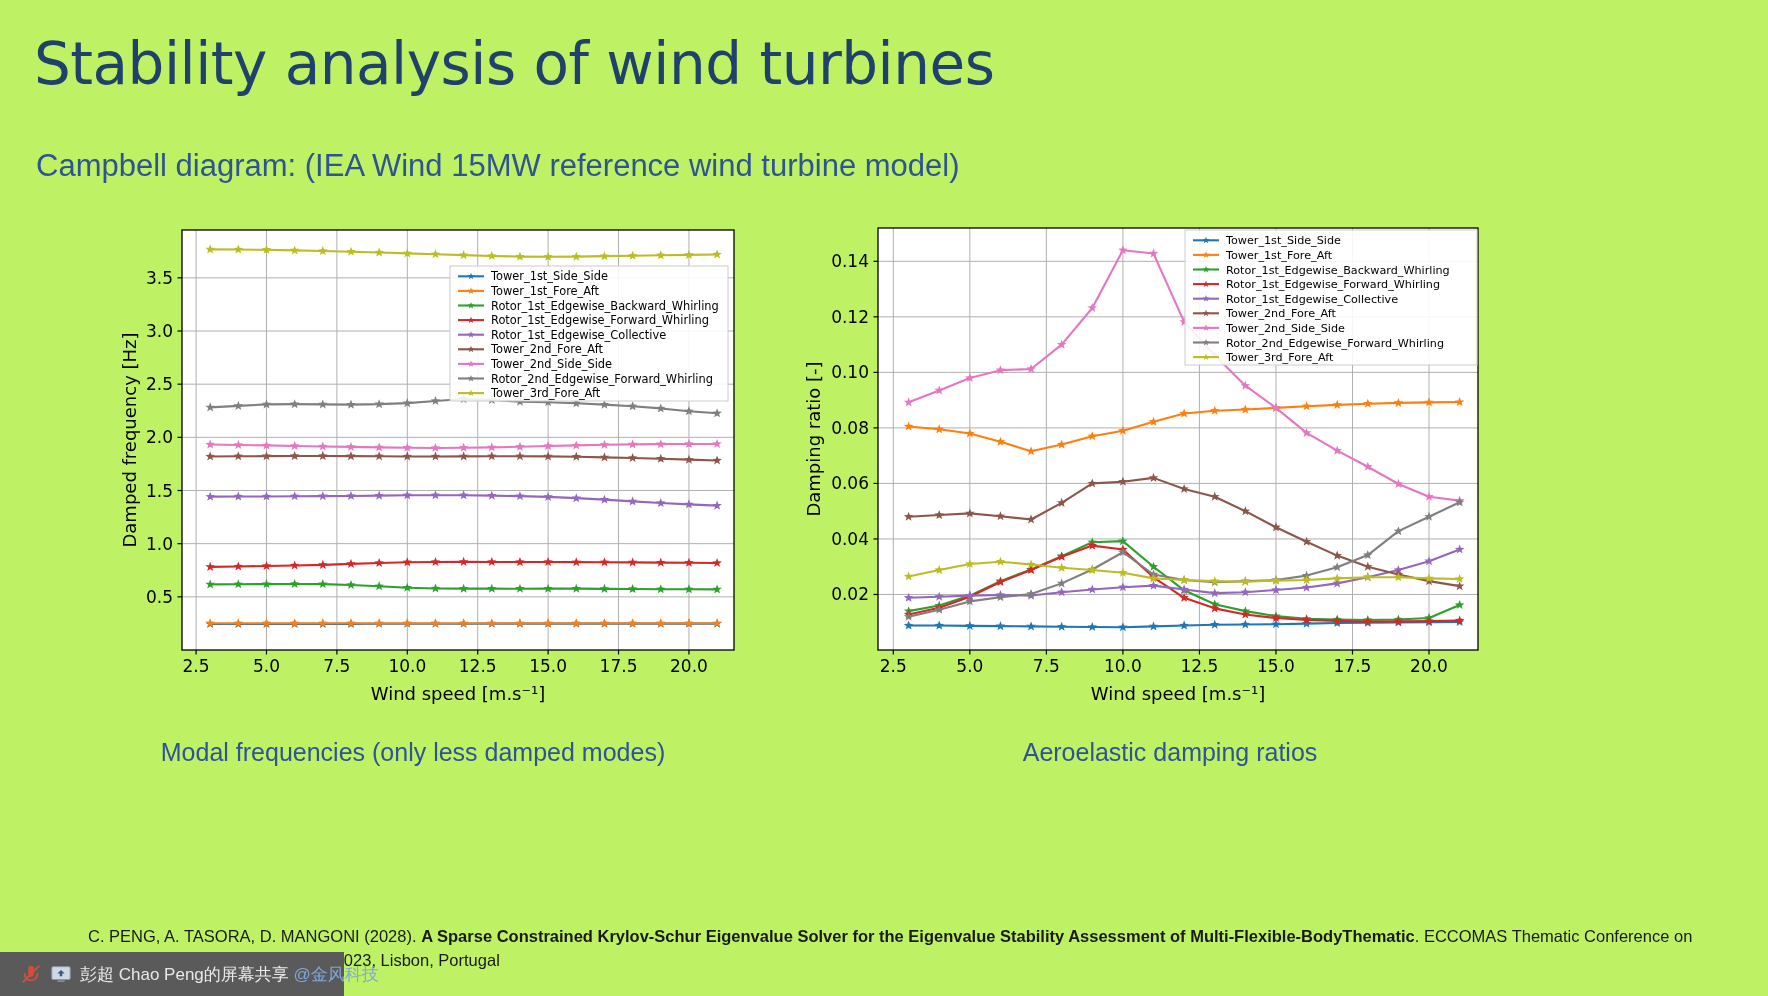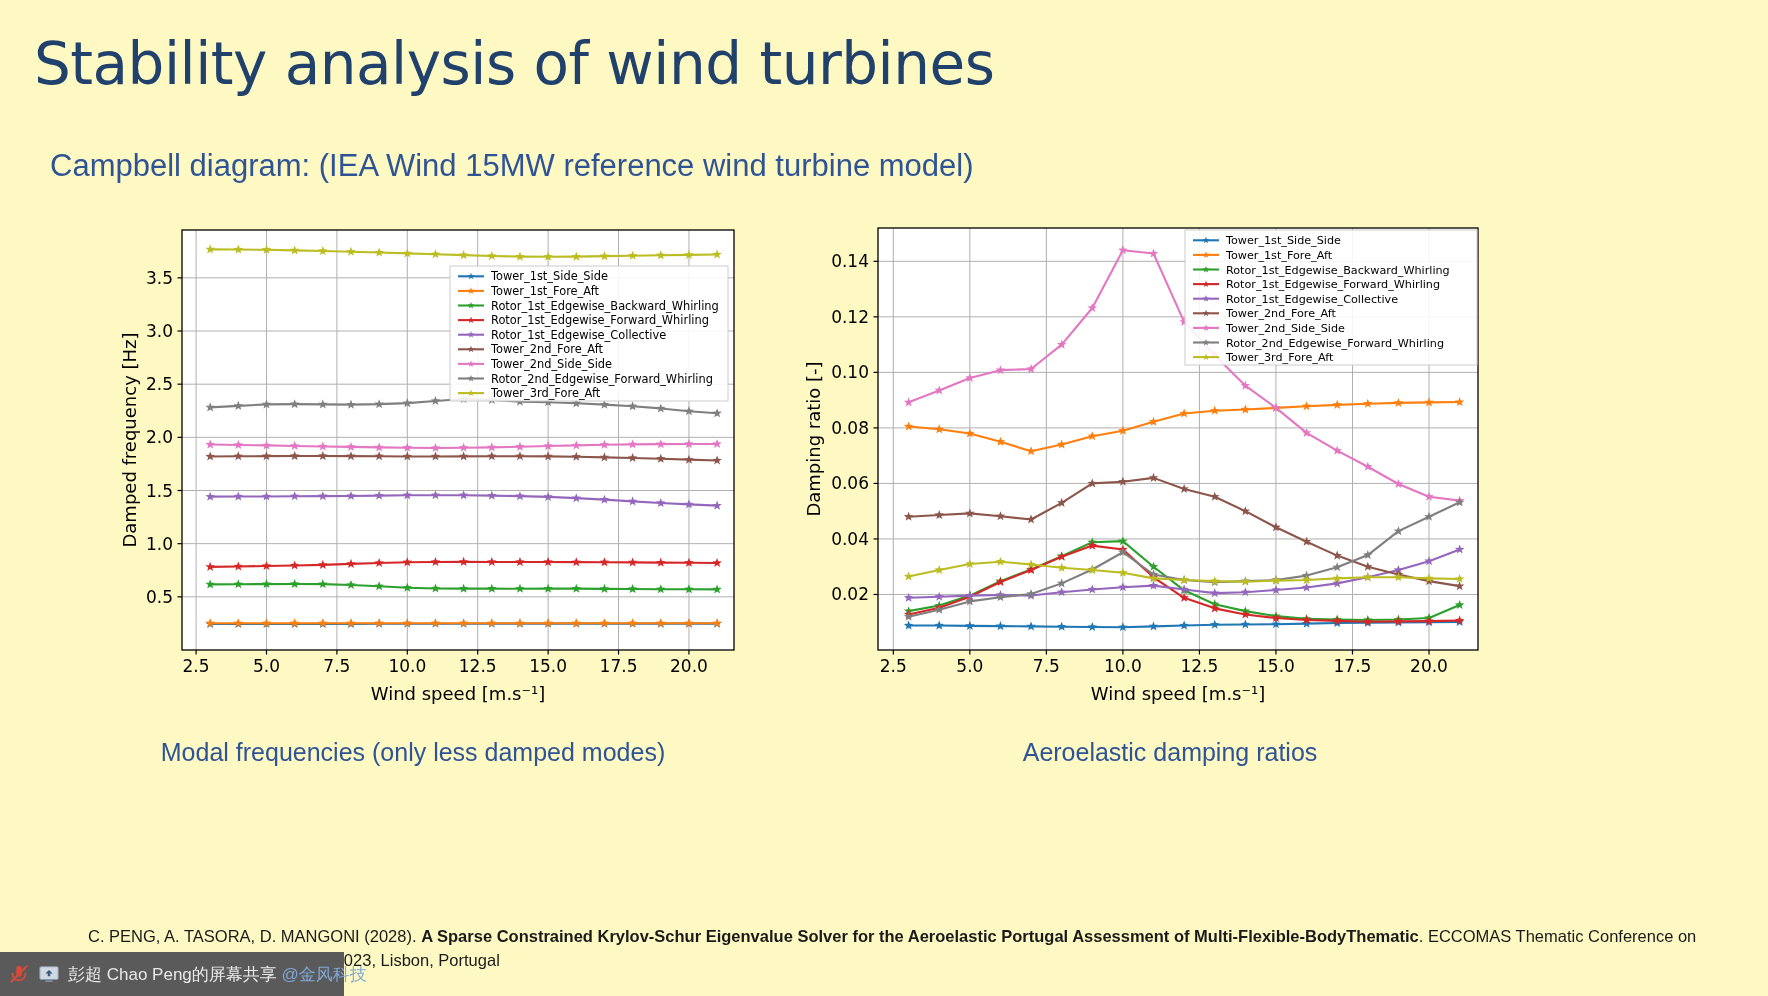--- a/index.html
+++ b/index.html
@@ -3,33 +3,33 @@
 <meta charset="utf-8">
 <style>
   html,body{margin:0;padding:0;}
   body{
     width:1768px;height:996px;
     background:#ffffff;
     font-family:"Liberation Sans", sans-serif;
     overflow:hidden;
     position:relative;
   }
-  .slide{position:absolute;inset:0;background:#fef9c3;}
+  .slide{position:absolute;inset:0;background:#bef264;}
 
   .slide-title{
     position:absolute;left:34px;top:34px;
     font-size:58px;line-height:1.05;
     color:#20416b;
     font-family:"DejaVu Sans", sans-serif;
     font-weight:400;
     letter-spacing:-0.5px;
     white-space:nowrap;
   }
   .subtitle{
-    position:absolute;left:50px;top:148px;
+    position:absolute;left:36px;top:148px;
     font-size:31px;color:#2f5496;white-space:nowrap;
     font-family:"Liberation Sans", sans-serif;
   }
   .subtitle .bold-part{font-weight:400;}
 
   .figure{position:absolute;}
   .fig-left{left:120px;top:218px;width:620px;height:520px;}
   .fig-right{left:800px;top:218px;width:680px;height:520px;}
 
   .caption{
@@ -45,21 +45,21 @@
     position:absolute;left:88px;top:925px;width:1620px;
     font-size:16.5px;color:#1a1a1a;line-height:1.45;
     font-family:"Liberation Sans", sans-serif;
   }
   .footer b{font-weight:700;}
 
   .taskbar{
     position:absolute;left:0;top:952px;width:344px;height:44px;
     background:#5a5a5a;
     display:flex;align-items:center;gap:8px;
-    padding-left:8px;box-sizing:border-box;
+    padding-left:20px;box-sizing:border-box;
   }
   .tb-icon{width:26px;height:26px;display:flex;align-items:center;justify-content:center;}
   .tb-text{color:#e8e8e8;font-size:17px;white-space:nowrap;}
   .tb-text .watermark{color:#7fa8d8;}
 
   svg{display:block;}
   .axis-text{font-family:"DejaVu Sans", sans-serif;fill:#000;}
   .tick-lbl{font-size:17px;}
   .axis-title{font-size:18px;}
   .legend-lbl{font-size:11.4px;font-family:"DejaVu Sans", sans-serif;fill:#000;}
@@ -599,21 +599,21 @@
           <path d="M406.00,135.50L406.89,137.88L409.42,137.99L407.44,139.57L408.12,142.01L406.00,140.61L403.88,142.01L404.56,139.57L402.58,137.99L405.11,137.88Z" fill="#bcbd22"></path>
           <text x="426" y="143.10000000000002" class="legend-lbl-r">Tower_3rd_Fore_Aft</text>
         </g>
       </svg>
   </div>
 
   <div class="caption cap-left">Modal frequencies (only less damped modes)</div>
   <div class="caption cap-right">Aeroelastic damping ratios</div>
 
   <div class="footer">
-    <span>C. PENG, A. TASORA, D. MANGONI (2028). </span><b>A Sparse Constrained Krylov-Schur Eigenvalue Solver for the Aeroelastic Portugal Assessment of Multi-Flexible-Body</b><b>Thematic</b><span>. ECCOMAS Thematic Conference on Multibody Dynamics July 24 - 28, 2023, Lisbon, Portugal</span>
+    <span>C. PENG, A. TASORA, D. MANGONI (2028). </span><b>A Sparse Constrained Krylov-Schur Eigenvalue Solver for the Eigenvalue Stability Assessment of Multi-Flexible-Body</b><b>Thematic</b><span>. ECCOMAS Thematic Conference on Multibody Dynamics July 24 - 28, 2023, Lisbon, Portugal</span>
   </div>
 
   <div class="taskbar">
     <span class="tb-icon">
       <svg width="22" height="22" viewBox="0 0 24 24">
         <path d="M12 3a3 3 0 0 0-3 3v6a3 3 0 0 0 6 0V6a3 3 0 0 0-3-3z" fill="#d94a3a"></path>
         <path d="M5 11v1a7 7 0 0 0 14 0v-1" stroke="#d94a3a" stroke-width="2" fill="none"></path>
         <line x1="3" y1="21" x2="21" y2="3" stroke="#d94a3a" stroke-width="2.2"></line>
       </svg>
     </span>

